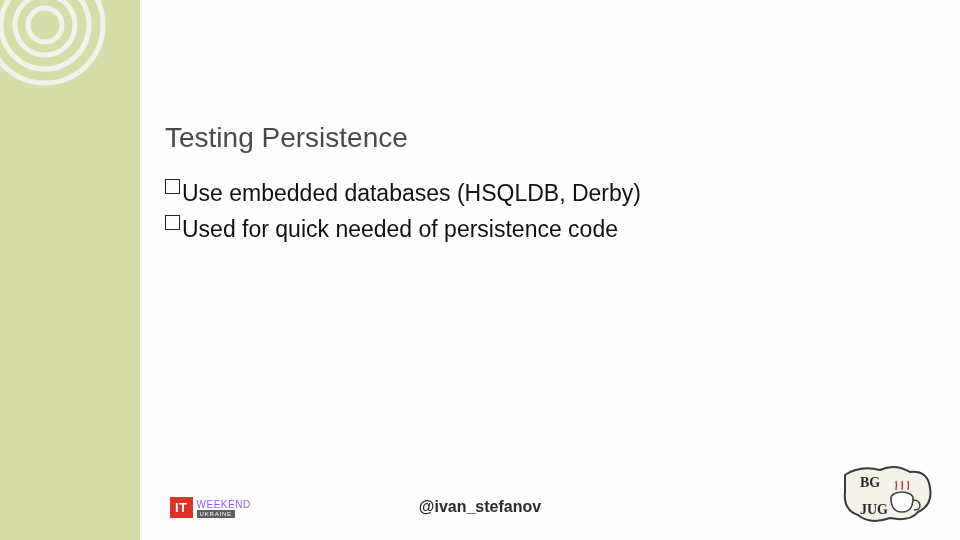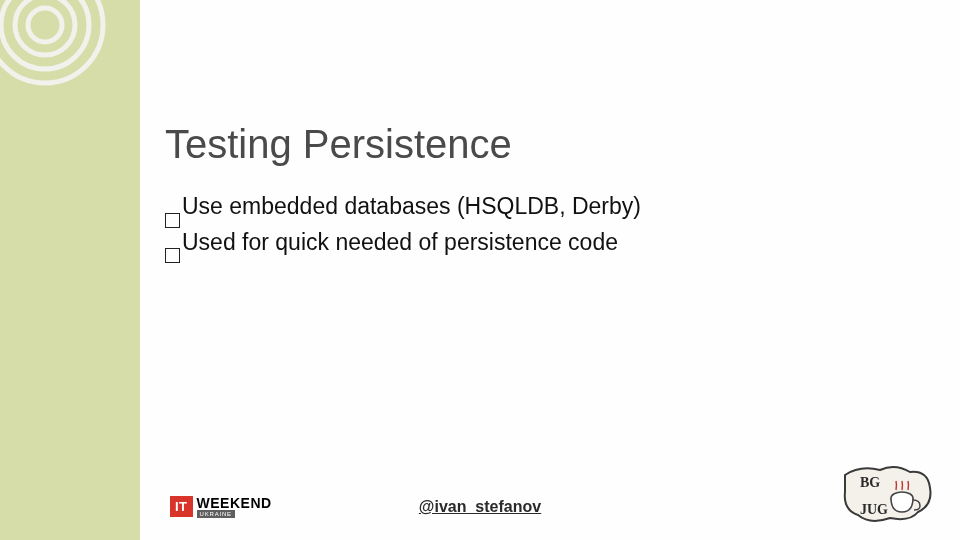--- a/index.html
+++ b/index.html
@@ -28,79 +28,78 @@
     pointer-events: none;
   }
   .swirl circle { stroke: #f2f2ec; fill: none; stroke-width: 5; }
   .content {
     position: absolute;
     left: 165px;
     top: 122px;
     width: 720px;
   }
   .title {
-    font-size: 40px;
+    font-size: 28px;
     font-weight: 400;
     color: #4a4a4a;
     margin-bottom: 22px;
   }
   .bullets { }
   .bullet-line {
     font-size: 23px;
     color: #111;
     line-height: 1.55;
     display: flex;
-    align-items: flex-end;
+    align-items: flex-start;
   }
   .checkbox {
     display: inline-block;
     width: 15px;
     height: 15px;
     border: 1.6px solid #222;
     margin-right: 2px;
     flex-shrink: 0;
     position: relative;
     top: 3px;
   }
   .footer-handle {
     position: absolute;
     bottom: 24px;
     left: 0;
     width: 960px;
     text-align: center;
     font-weight: bold;
     font-size: 16px;
     color: #2a2a2a;
-    text-decoration: underline;
   }
   .logo-it {
     position: absolute;
     left: 170px;
     bottom: 22px;
     display: flex;
-    align-items: flex-start;
+    align-items: flex-end;
     gap: 4px;
   }
   .it-badge {
     background: #d9342a;
     color: #fff;
     font-weight: bold;
     font-size: 13px;
     padding: 3px 5px;
     letter-spacing: 0.5px;
   }
   .weekend-text {
     display: flex;
     flex-direction: column;
     line-height: 1;
   }
   .weekend-text .w {
-    font-size: 14px;
-    font-weight: 700;
-    color: #000000;
+    font-size: 10px;
+    font-weight: 400;
+    color: #8b5cf6;
     letter-spacing: 0.5px;
   }
   .weekend-text .u {
     font-size: 6px;
     color: #7a7a7a;
     background: #5f5f5f;
     color:#fff;
     padding:1px 3px;
     width: fit-content;
     letter-spacing: 0.8px;

